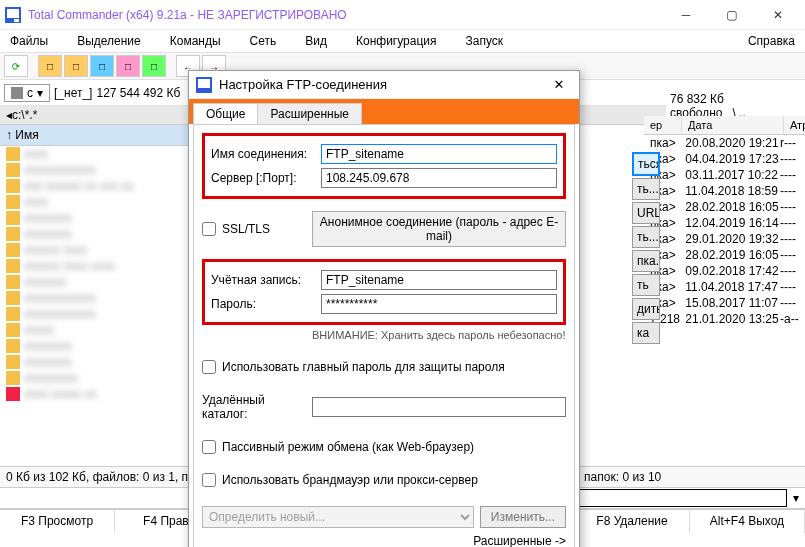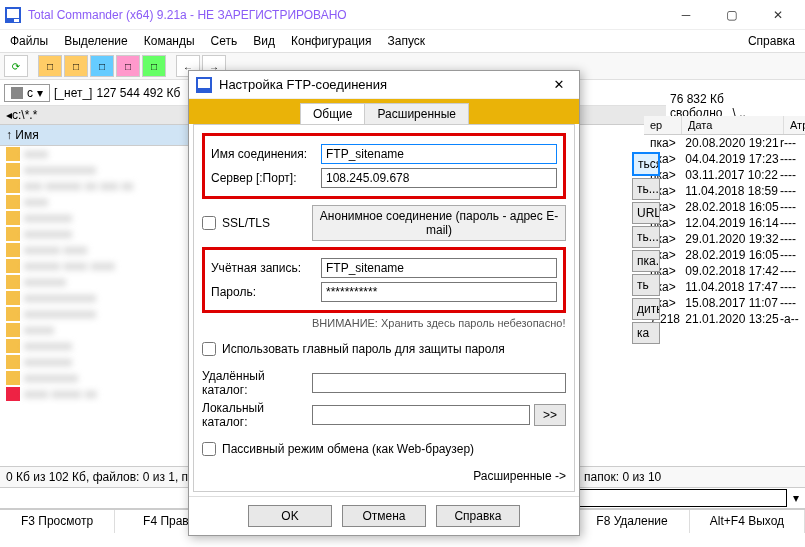--- a/index.html
+++ b/index.html
@@ -2,21 +2,21 @@
 <html><head>
 <meta charset="utf-8">
 <style>
 * { box-sizing: border-box; margin: 0; padding: 0; font-family: "Segoe UI", Tahoma, sans-serif; font-size: 12px; }
 body { background: #fff; width: 805px; height: 547px; overflow: hidden; position: relative; }
 .titlebar { height: 30px; display: flex; align-items: center; padding: 0 4px; background: #fff; border-bottom: 1px solid #eee; }
 .titlebar .icon { width: 18px; height: 18px; margin-right: 6px; }
 .titlebar .title { flex: 1; font-size: 12px; color: #8b5cf6; }
 .winbtns { display: flex; }
 .winbtn { width: 46px; height: 28px; display: flex; align-items: center; justify-content: center; color: #333; }
-.menubar { height: 22px; display: flex; align-items: center; padding: 0 4px; gap: 4px; background: #fff; font-size: 12px; }
+.menubar { height: 22px; display: flex; align-items: center; padding: 0 4px; gap: 17px; background: #fff; font-size: 12px; }
 .menubar span { padding: 2px 6px; }
 .menubar .help { margin-left: auto; }
 .toolbar { height: 28px; display: flex; align-items: center; padding: 0 4px; gap: 2px; border-top: 1px solid #e0e0e0; border-bottom: 1px solid #e0e0e0; background: #f8f8f8; }
 .tbtn { width: 24px; height: 22px; border: 1px solid #ccc; background: #fff; display: flex; align-items: center; justify-content: center; font-size: 10px; }
 .tsep { width: 6px; }
 .drivebar { height: 26px; display: flex; align-items: center; padding: 0 4px; gap: 4px; font-size: 12px; border-bottom: 1px solid #e0e0e0; }
 .drivebox { border: 1px solid #999; padding: 1px 6px; display: flex; align-items: center; gap: 4px; background: #fff; }
 .panels { display: flex; height: 360px; }
 .panel { flex: 1; border-right: 1px solid #ccc; display: flex; flex-direction: column; }
 .panel:last-child { border-right: none; }
@@ -37,30 +37,30 @@
 .cmdline .input { flex: 1; border: 1px solid #000; height: 18px; background: #fff; }
 .fbar { display: flex; height: 24px; border-top: 1px solid #ccc; }
 .fbar div { flex: 1; text-align: center; padding: 4px 0; font-size: 12px; border-right: 1px solid #ddd; }
 
 
 .dialog { position: absolute; left: 188px; top: 70px; width: 392px; background: #fff; border: 1px solid #999; box-shadow: 2px 2px 10px rgba(0,0,0,0.3); }
 .dlg-title { height: 28px; display: flex; align-items: center; padding: 0 6px; background: #fff; border-bottom: 1px solid #eee; }
 .dlg-title .icon { width: 18px; height: 18px; margin-right: 6px; }
 .dlg-title span { flex: 1; font-size: 13px; }
 .dlg-close { width: 28px; text-align: center; font-size: 13px; }
-.tabs { display: flex; padding: 4px 4px 0 4px; background: #eab308; justify-content: center; }
+.tabs { display: flex; padding: 4px 4px 0 4px; background: #f97316; }
 .tab { padding: 3px 12px; border: 1px solid #ccc; border-bottom: none; background: #fff; margin-right: -1px; font-size: 12px; }
 .tab.inactive { background: #eee; }
 .dlg-body { border: 1px solid #ccc; margin: 0 4px 4px 4px; padding: 8px; }
 .group-red { border: 3px solid #d00; padding: 4px 6px; margin-bottom: 4px; }
 .field { display: flex; align-items: center; margin: 4px 0; }
 .field label { width: 110px; font-size: 12px; }
 .field input[type=text], .field input[type=password] { flex: 1; border: 1px solid #777; background: #fff; padding: 2px 4px; font-size: 12px; height: 20px; }
 .field .btn { border: 1px solid #999; background: #e8e8e8; padding: 2px 8px; margin-left: 4px; font-size: 12px; height: 22px; }
-.chk { display: flex; align-items: flex-end; gap: 6px; margin: 13px 0; font-size: 12px; }
+.chk { display: flex; align-items: flex-end; gap: 6px; margin: 19px 0; font-size: 12px; }
 .chk input { width: 14px; height: 14px; }
 .anonbtn { flex: 1; border: 1px solid #aaa; background: #f0f0f0; padding: 3px 6px; font-size: 12px; text-align: center; }
 .warn { font-size: 11px; color: #555; margin: 2px 0 6px 110px; }
 .proxyrow { display: flex; gap: 6px; margin-top: 4px; }
 .proxyrow select { flex: 1; border: 1px solid #999; background: #eee; padding: 2px; font-size: 12px; color: #777; }
 .proxyrow button { border: 1px solid #999; background: #eee; padding: 2px 10px; font-size: 12px; color: #777; }
 .extlink { text-align: right; margin-top: 6px; font-size: 12px; }
 .dlg-btns { display: flex; justify-content: center; gap: 10px; padding: 8px; border-top: 1px solid #ddd; }
 .dlg-btns button { width: 84px; padding: 3px 0; border: 1px solid #888; background: #e8e8e8; font-size: 12px; }
 
@@ -365,29 +365,34 @@
 
     <div class="chk">
       <input type="checkbox" style="">
       <span>Использовать главный пароль для защиты пароля</span>
     </div>
 
     <div class="field">
       <label>Удалённый каталог:</label>
       <input type="text" style="">
     </div>
-    <div class="field">
-      <label>Локальный каталог:</label>
-      <input type="text" style="">
-      <button class="btn">&gt;&gt;</button>
-    </div>
 
     <div class="chk">
       <input type="checkbox" style="">
       <span>Пассивный режим обмена (как Web-браузер)</span>
+    </div>
+    <div class="chk">
+      <input type="checkbox" style="">
+      <span>Использовать брандмауэр или прокси-сервер</span>
+    </div>
+    <div class="proxyrow">
+      <select disabled="">
+        <option>Определить новый...</option>
+      </select>
+      <button disabled="">Изменить...</button>
     </div>
     <div class="extlink">Расширенные -&gt;</div>
   </div>
   <div class="dlg-btns">
     <button>OK</button>
     <button>Отмена</button>
     <button>Справка</button>
   </div>
 </div>
 

